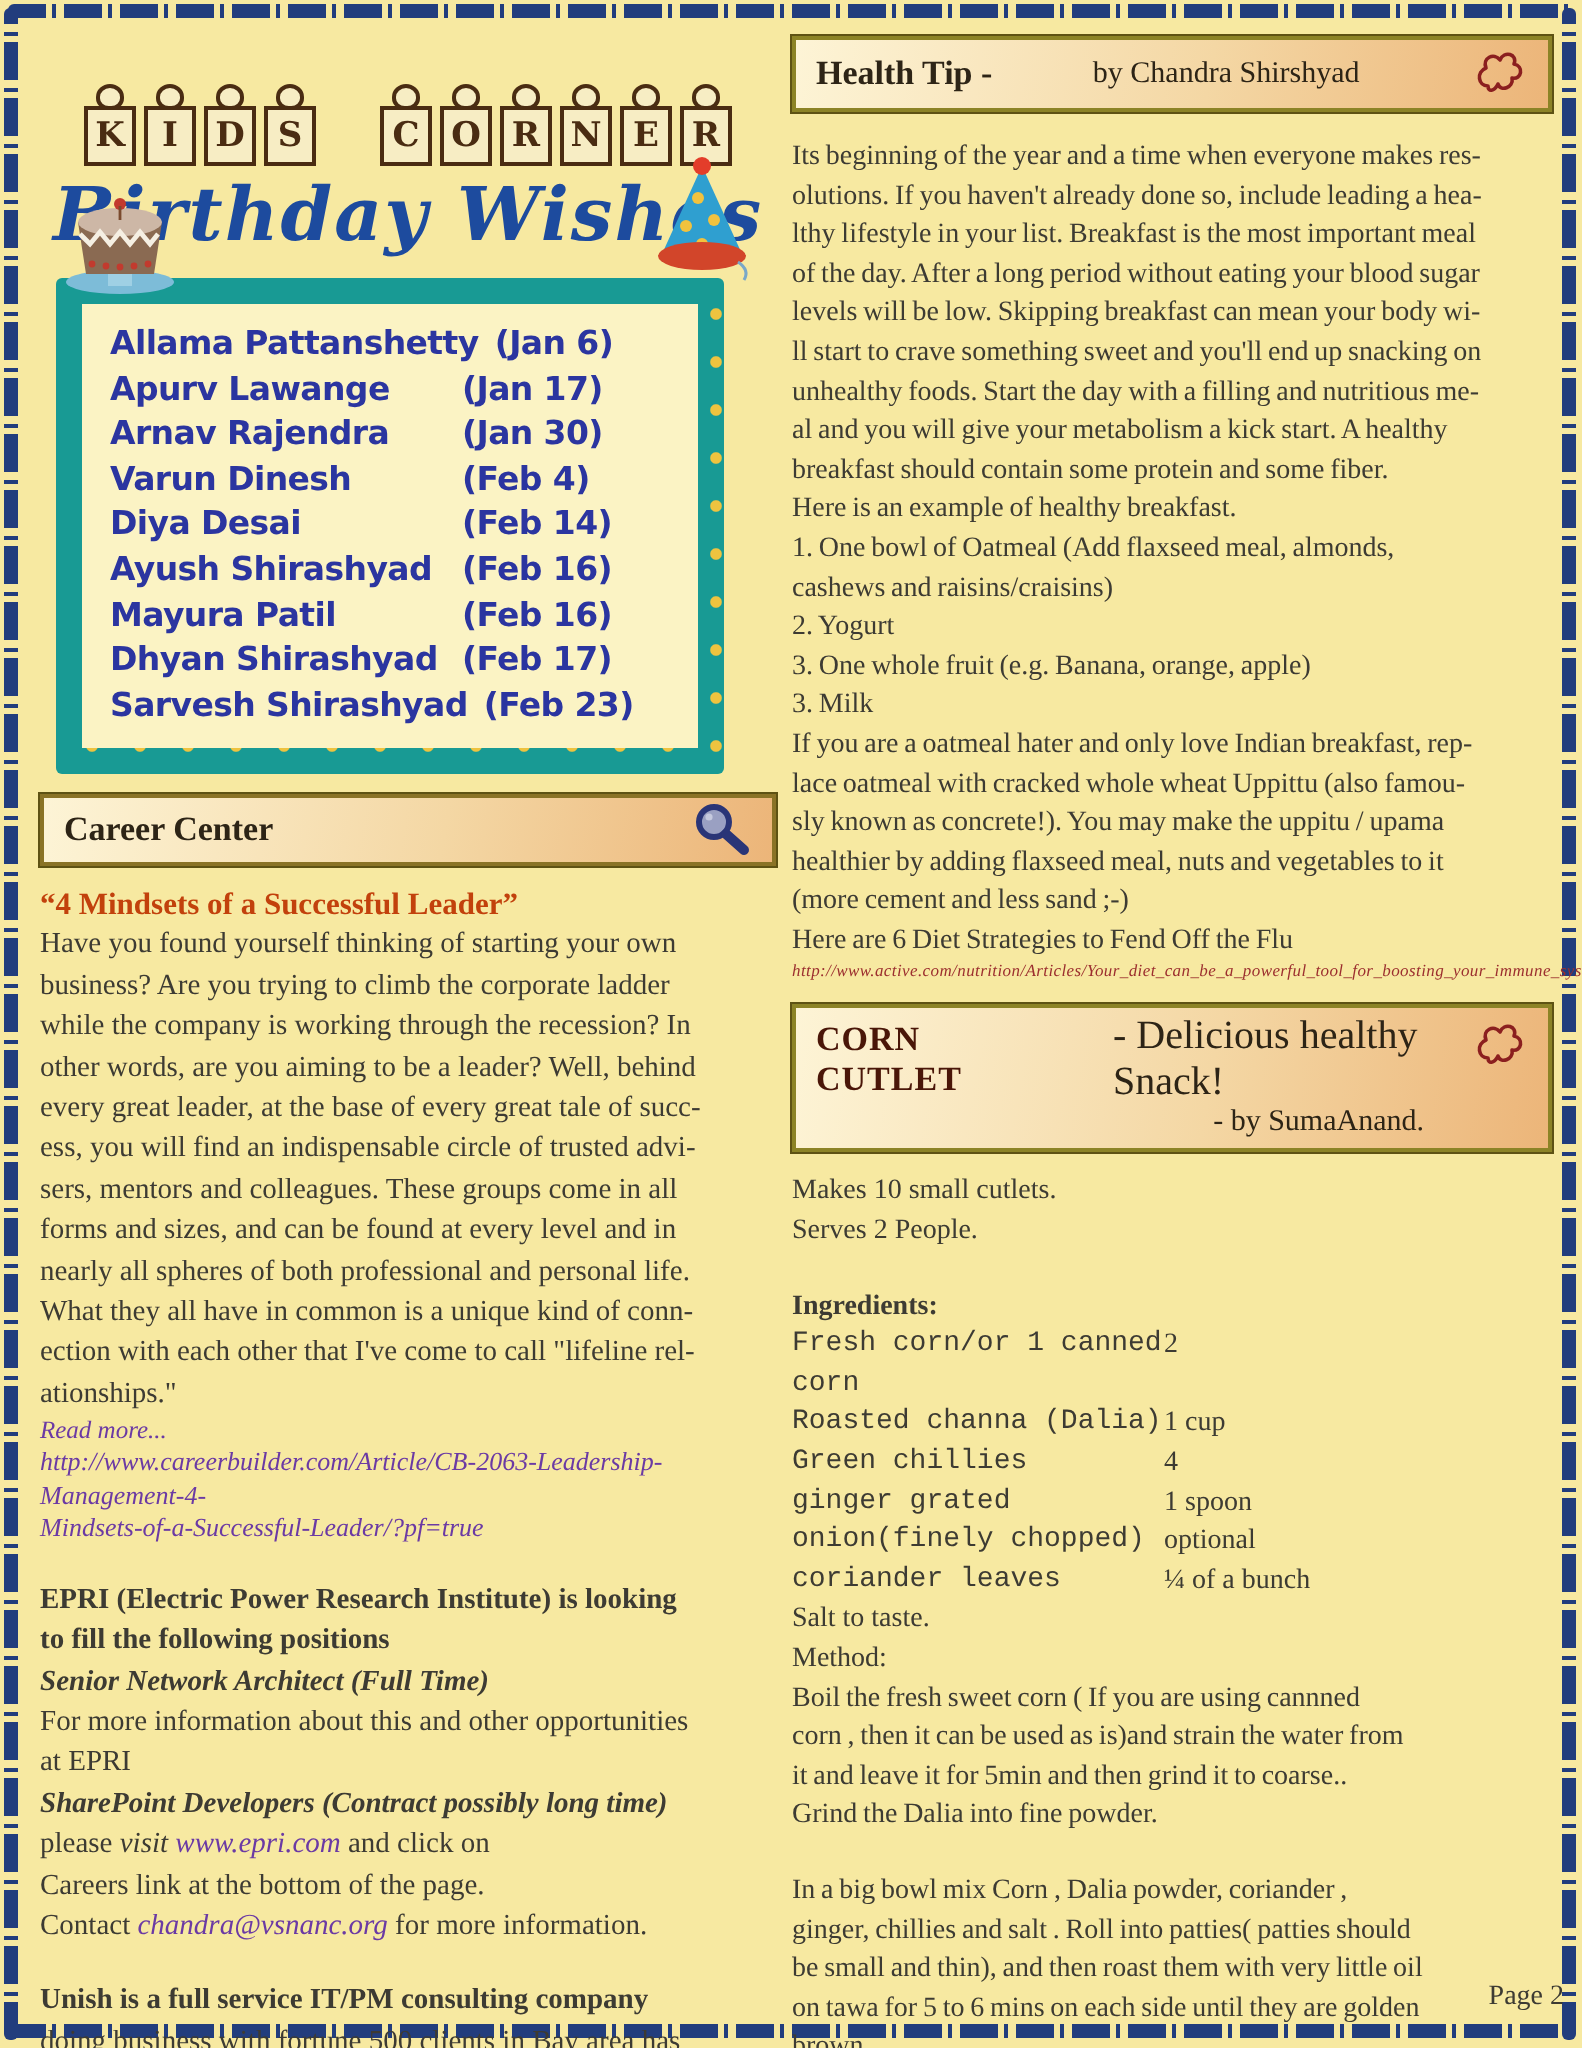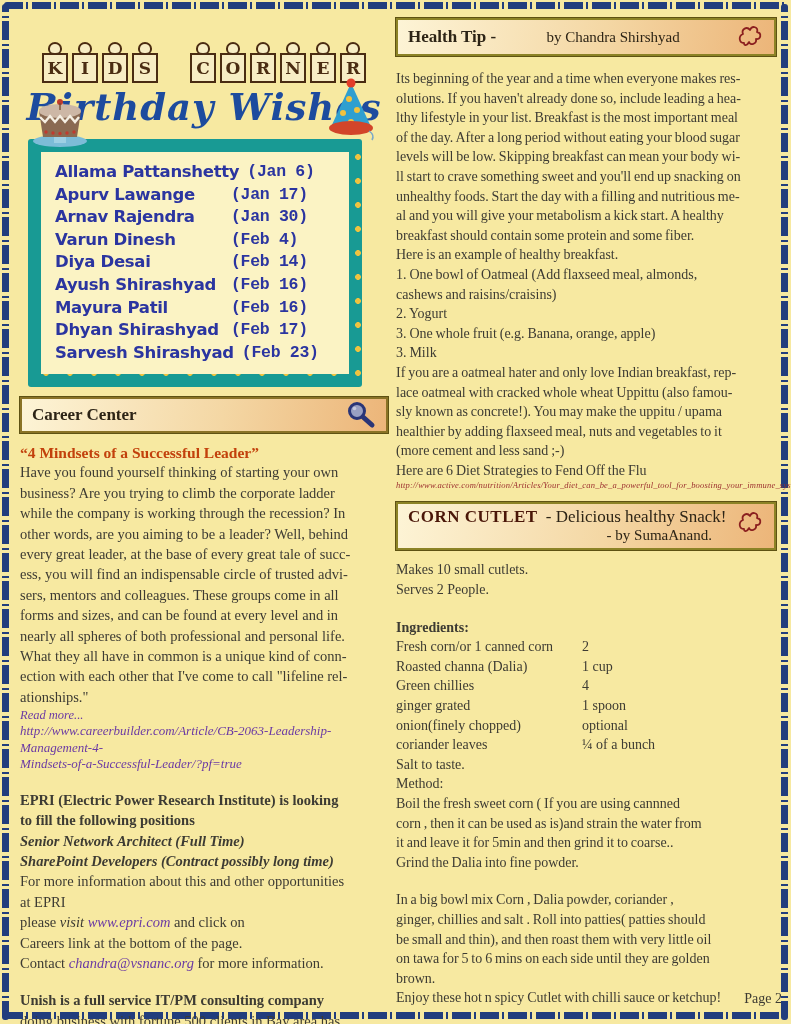--- a/index.html
+++ b/index.html
@@ -45,37 +45,37 @@
 
   
   .bday-box { margin:2px auto 0 8px; width:334px; background:#189a94; padding:13px; border-radius:3px;
       background-image: radial-gradient(circle,#eec33f 2.6px, rgba(0,0,0,0) 3.2px);
       background-size:24px 24px; background-position:6px 6px; }
   .bday-inner { background:#fbf3c4; padding:9px 12px 10px 14px; }
   .bday-row { display:flex; line-height:22.6px; font-family:"DejaVu Sans", sans-serif;
               font-weight:bold; font-size:16.5px; color:#2b35a0; letter-spacing:-0.3px;align-items:center; }
   .bday-name { width:176px; flex:0 0 auto; white-space:nowrap; }
   .bday-name.long { width:auto; margin-right:8px; }
-  .bday-date { white-space:nowrap;font-family:Liberation Mono, monospace; }
+  .bday-date { white-space:nowrap; }
 
   
   .bar { display:flex; align-items:center; padding:2px 10px; border:2px solid #8a7326;
          outline:1px solid #5e5213;
          background:linear-gradient(100deg,#fdf4d6 0%,#f4d7a4 55%,#ecb579 100%); }
   .bar-title { font-weight:bold; font-size:17px; color:#2d2416; }
 
   .career-bar { margin-top:10px; height:36px; }
   .tip-bar { margin-top:2px; height:38px; border-color:#8c8326; }
   .tip-byline { margin-left:auto; font-size:15px; color:#2d2416; padding-right:6px; }
 
   .recipe-bar { margin-top:12px; min-height:46px; border-color:#8c8326; position:relative;
                 display:block; padding:3px 10px 4px 10px; }
   .recipe-line1 { display:flex; align-items:center; }
   .recipe-title { font-weight:bold; font-size:17px; color:#4a1608; letter-spacing:0.5px; }
-  .recipe-sub { font-size:17px; color:#2d2416; margin-left:8px; }
+  .recipe-sub { font-size:20px; color:#2d2416; margin-left:22px; }
   .recipe-byline { text-align:right; font-size:15px; color:#2d2416; padding-right:52px; }
   .doodle { margin-left:auto; flex:0 0 auto; }
   .recipe-bar .doodle { position:absolute; right:10px; top:6px; }
 
   
   .h-article { font-weight:bold; font-size:15.5px; margin-top:11px; color:#c2410c; }
   .para { font-size:14.5px; line-height:20.4px; white-space:pre-line; color:#3d3b33; }
   .para-r { font-size:14px; line-height:19.6px; white-space:pre-line; color:#3d3b33; word-spacing:-0.6px; }
   .readmore { display:block; color:#6b3aa4; font-style:italic; font-size:12.5px; margin-top:1px; }
   .purple-url { color:#6b3aa4; font-style:italic; font-size:13px; line-height:16.5px; white-space:pre-line; }
@@ -83,21 +83,21 @@
               white-space:nowrap; }
   .b { font-weight:bold; }
   .bi { font-weight:bold; font-style:italic; }
   .i { font-style:italic;font-family:Liberation Serif, serif; }
   .plink { color:#6b3aa4; font-style:italic; }
   .sec { margin-top:17px; }
 
   
   .r-line { font-size:14px; line-height:19.6px; color:#3d3b33; }
   .ing-row { display:flex; font-size:14px; line-height:19.6px; color:#3d3b33; }
-  .ing-item { width:186px; flex:0 0 auto; } .spacer18 { height:18px; }
+  .ing-item { width:186px; flex:0 0 auto;font-family:Liberation Mono, monospace; } .spacer18 { height:18px; }
 
   .page-label { position:absolute; right:9px; bottom:17px; font-size:14px; color:#3d3b33; }
 
   svg { display:block; }
 </style>
 </head>
 <body>
 
 <div class="frame frame-top"></div>
 <div class="frame frame-bottom"></div>
@@ -241,23 +241,23 @@
 ection with each other that I've come to call "lifeline rel-
 ationships."</div>
   <span class="readmore">Read more...</span>
   <div class="purple-url">http://www.careerbuilder.com/Article/CB-2063-Leadership-Management-4-
 Mindsets-of-a-Successful-Leader/?pf=true</div>
 
   <div class="sec">
     <div class="para b">EPRI (Electric Power Research Institute) is looking
 to fill the following positions</div>
     <div class="para bi">Senior Network Architect  (Full Time)</div>
-    <div class="para bi">SharePoint Developers (Contract possibly long time)</div>
     <div class="para">For more information about this and other opportunities
 at EPRI</div>
+    <div class="para bi">SharePoint Developers (Contract possibly long time)</div>
     <div class="para"><span>please </span><span class="i">visit </span><span class="plink">www.epri.com</span><span> and click on</span></div>
     <div class="para">Careers link at the bottom of the page.</div>
     <div class="para"><span>Contact </span><span class="plink">chandra@vsnanc.org</span><span> for more information.</span></div>
   </div>
 
   <div class="sec">
     <div class="para b">Unish is a full service IT/PM consulting company</div>
     <div class="para">doing business with fortune 500 clients in Bay area has
 the following job openings for qualified consultants:</div>
 

